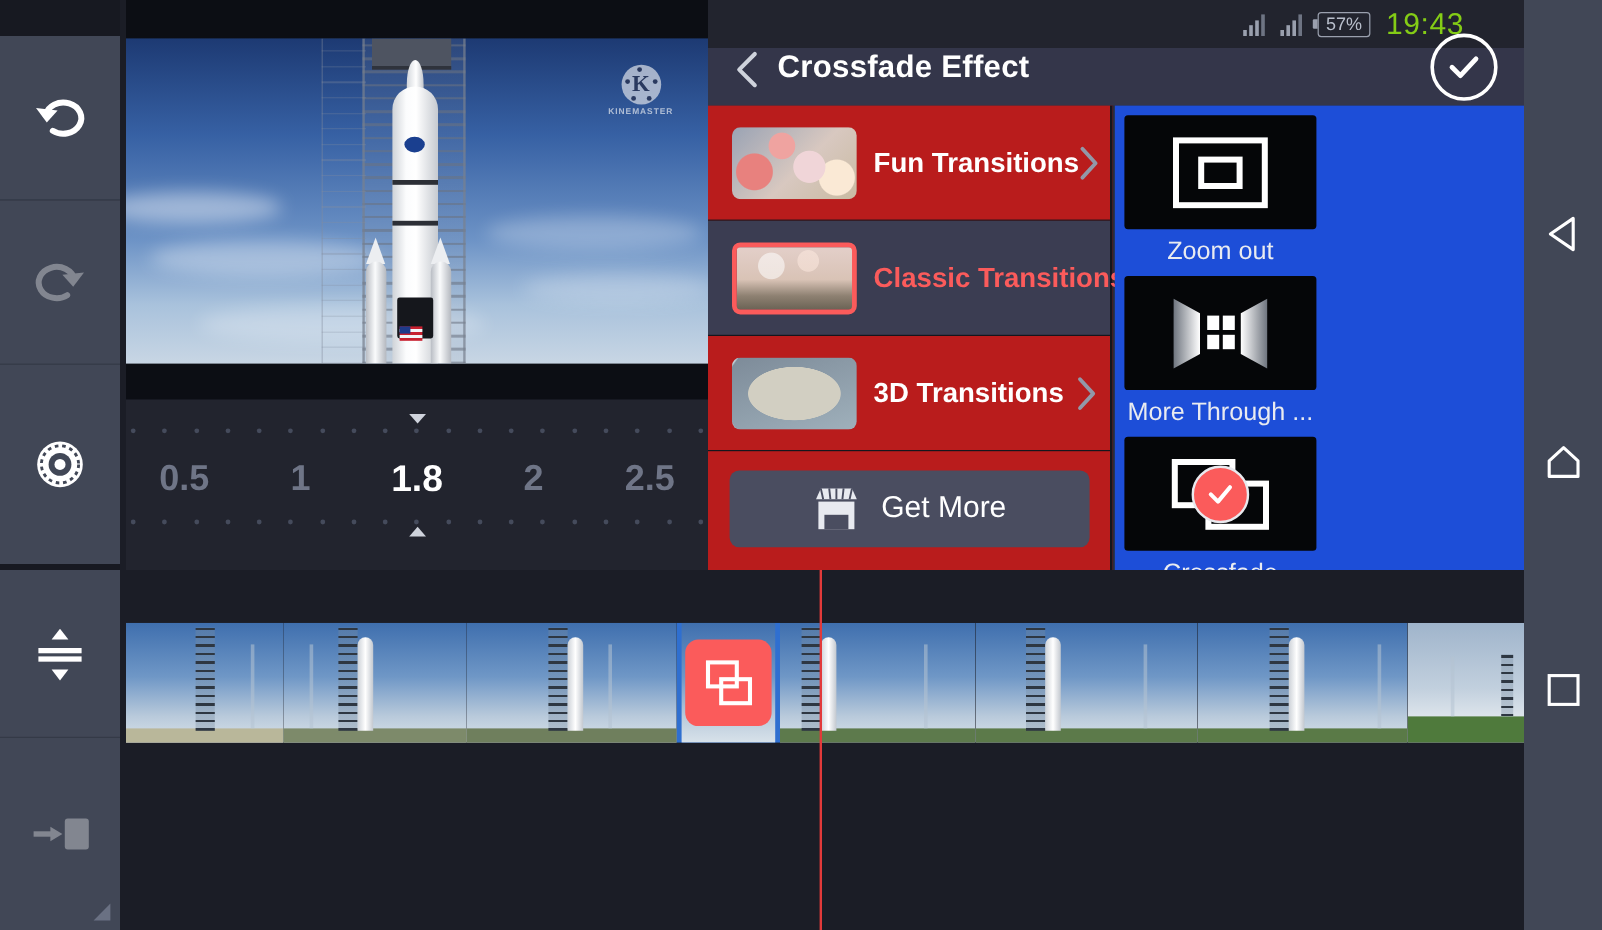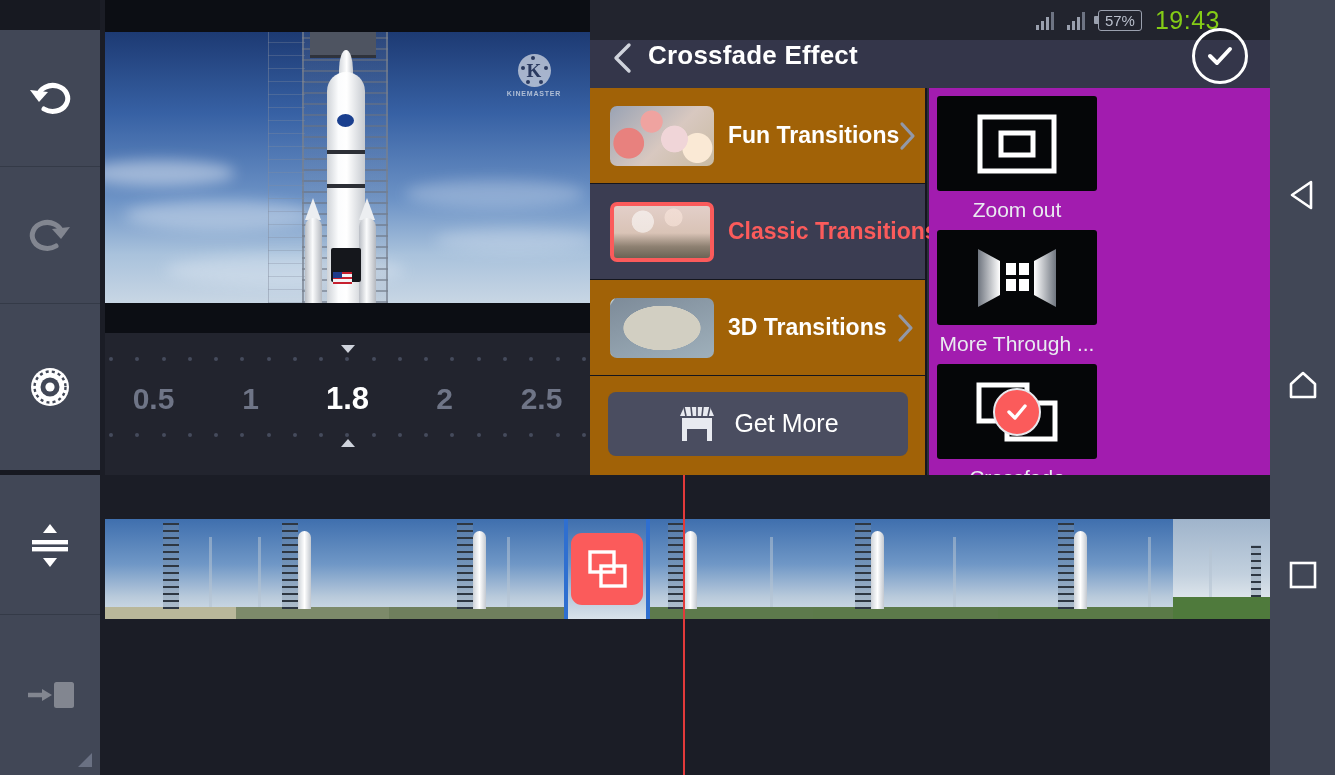--- a/index.html
+++ b/index.html
@@ -94,21 +94,21 @@
   .sig i { width:3px; background:#9aa0ae; display:block; }
   .sig i:nth-child(1){height:5px;} .sig i:nth-child(2){height:9px;}
   .sig i:nth-child(3){height:13px;} .sig i:nth-child(4){height:18px; background:#6e7483;}
   #batt { border:1.5px solid #9aa0ae; border-radius:3px; padding:1px 6px; font-size:15px;
           color:#b9bfcc; position:relative; }
   #batt:before { content:""; position:absolute; left:-5px; top:5px; width:4px; height:8px;
                  background:#9aa0ae; border-radius:1px 0 0 1px; }
   #clock { font-size:25px; color:#84cc16; letter-spacing:.5px; }
 
   
-  #cat-list { position:absolute; left:0; top:88px; width:337px; height:387px; background:#a16207;
+  #cat-list { position:absolute; left:0; top:88px; width:337px; height:387px; background:#b91c1c;
               border-right:2px solid #15161d; }
   .cat-row { position:relative; height:96px; display:flex; align-items:center; padding-left:20px;
              border-bottom:1px solid #15161d; }
   .cat-row.selected { background:#3b3d52; }
   .cat-thumb { width:104px; height:60px; border-radius:7px; flex:none; }
   .cat-label { flex:1; margin-left:14px; font-size:23px; font-weight:bold; color:#fff;
                white-space:nowrap; }
   .cat-row.selected .cat-label { color:#fb5b5b; }
   .cat-chev { width:18px; height:30px; margin-right:10px; flex:none; }
   .th-fun { background:
@@ -127,21 +127,21 @@
       linear-gradient(60deg, rgba(210,228,236,.6) 0 2%, transparent 3%),
       radial-gradient(ellipse at 50% 50%, #d2cfc2 0 52%, transparent 53%),
       linear-gradient(160deg,#7d8b99,#9fb0bb); }
 
   #getmore-wrap { height:95px; display:flex; align-items:center; justify-content:center; }
   #getmore-btn { width:300px; height:64px; background:#4a4d60; border-radius:8px; display:flex;
                  align-items:center; justify-content:center; gap:16px; }
   #getmore-label { font-size:25px; color:#fff; }
 
   
-  #fx-grid { position:absolute; left:339px; top:88px; width:341px; height:501px; background:#a21caf;
+  #fx-grid { position:absolute; left:339px; top:88px; width:341px; height:501px; background:#1d4ed8;
              padding:8px; display:flex; flex-wrap:wrap; align-content:flex-start; gap:8px 6px; }
   .fx-cell { width:160px; }
   .fx-tile { width:160px; height:95px; background:#050608; border-radius:3px;
              display:flex; align-items:center; justify-content:center; position:relative; }
   .fx-name { margin-top:7px; text-align:center; font-size:21px; color:#e9ebf0;
              white-space:nowrap; overflow:hidden; text-overflow:ellipsis; }
   #fx-check { position:absolute; left:50%; top:50%; transform:translate(-50%,-50%);
               width:48px; height:48px; border-radius:50%; background:#fb5b5b;
               border:2px solid #e8e9ee; display:flex; align-items:center; justify-content:center; }
 

